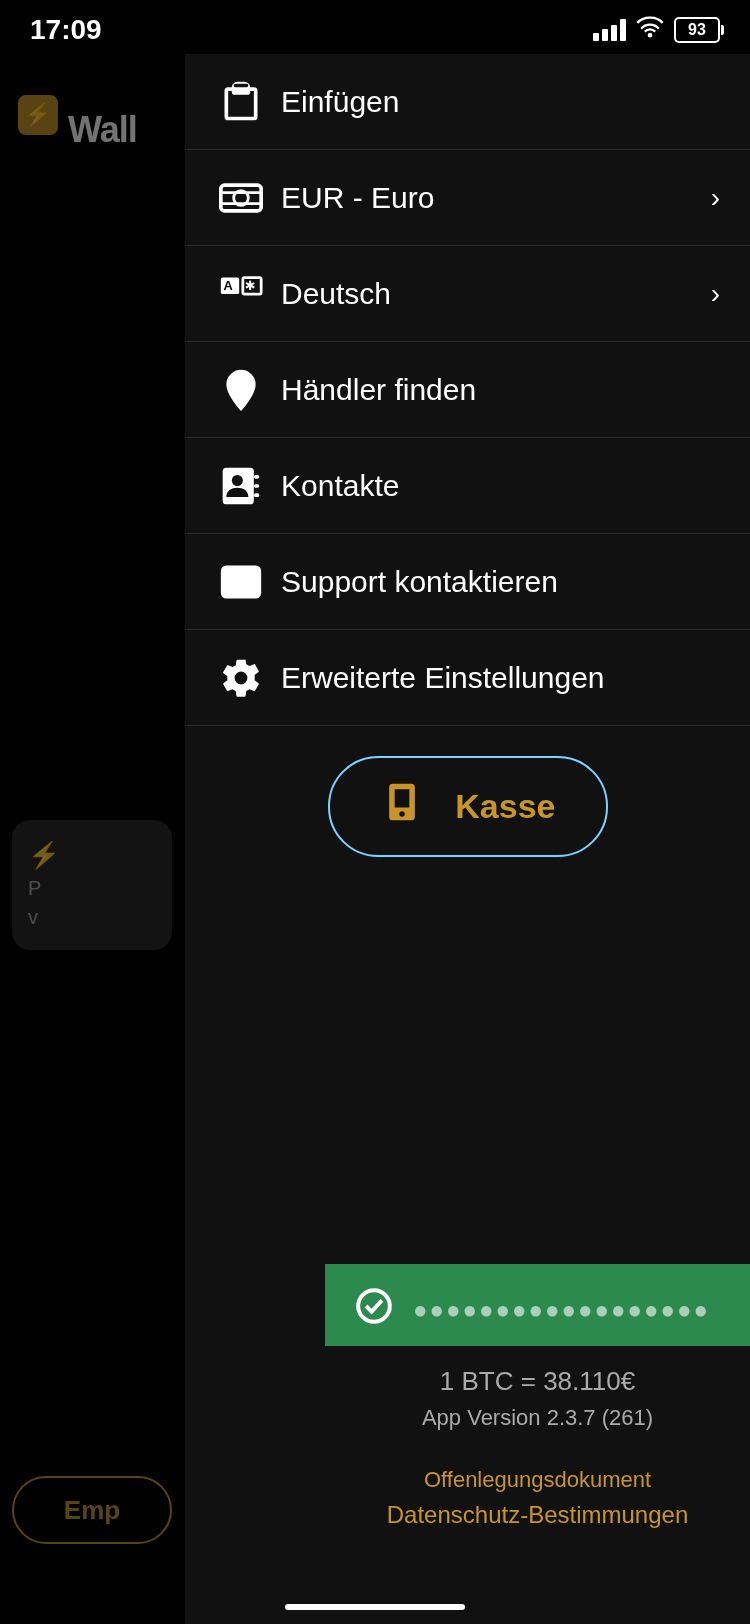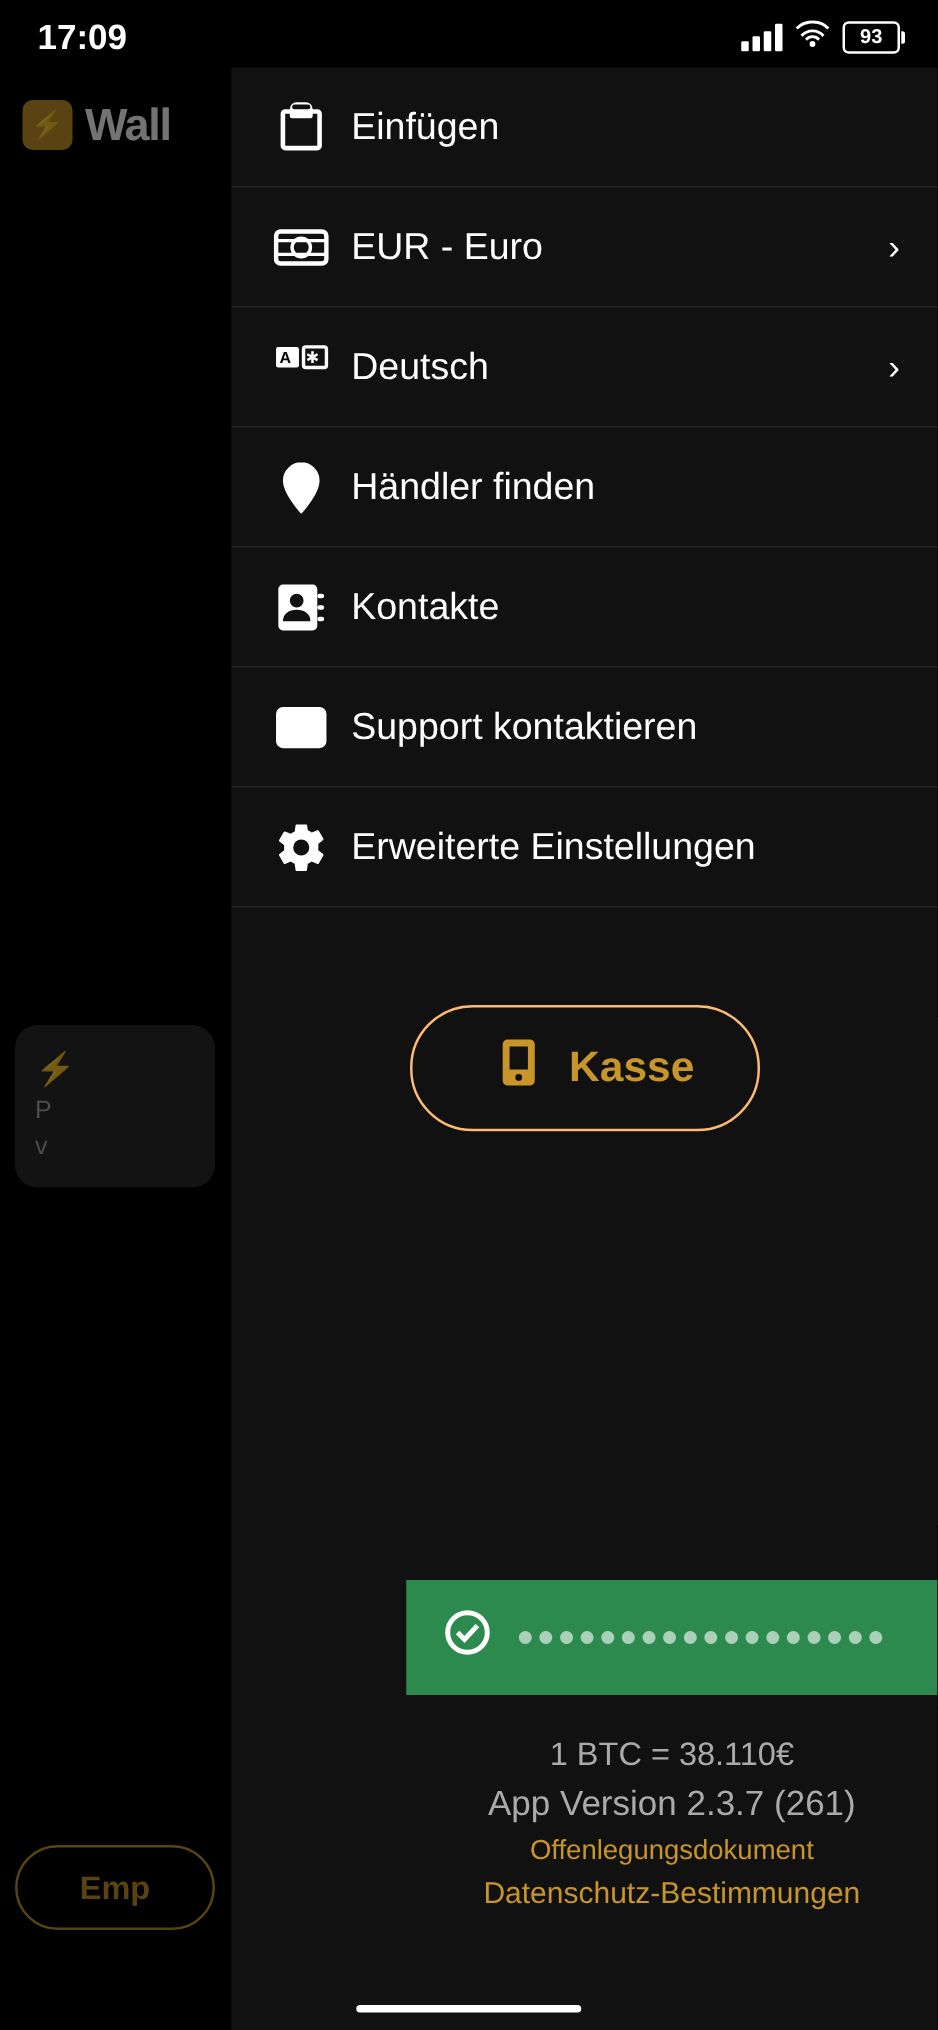--- a/index.html
+++ b/index.html
@@ -106,20 +106,21 @@
       justify-content: center;
       font-size: 22px;
       color: #000;
       font-weight: 900;
     }
     .wallet-title {
       font-size: 36px;
       font-weight: 700;
       color: #fff;
       letter-spacing: -1px;
+      margin-top: 30px;
     }
 
     
     .left-card {
       position: absolute;
       top: 820px;
       left: 12px;
       width: 160px;
       height: 130px;
       background: #2a2a2a;
@@ -223,29 +224,28 @@
     
     .kasse-section {
       display: flex;
       justify-content: center;
       align-items: center;
       padding: 30px 0 10px 0;
     }
     .kasse-button {
       display: flex;
       align-items: center;
-      justify-content: flex-end;
+      justify-content: space-between;
       gap: 18px;
-      border: 2px solid #fdba74;
+      border: 2px solid #7dd3fc;
       border-radius: 50px;
       padding: 22px 50px;
       background: transparent;
       cursor: pointer;
       min-width: 280px;
-      margin-top: 48px;
     }
     .kasse-icon {
       font-size: 36px;
       color: #c8952a;
     }
     .kasse-label {
       font-size: 34px;
       font-weight: 700;
       color: #c8952a;
     }
@@ -288,28 +288,29 @@
       z-index: 10;
       background: #111;
       padding: 20px 0 10px 0;
     }
     .btc-rate {
       font-size: 26px;
       color: #aaa;
       text-align: center;
     }
     .app-version {
-      font-size: 28px;
+      font-size: 22px;
       color: #aaa;
       text-align: center;
     }
     .disclosure-link {
       font-size: 22px;
       color: #c8952a;
       text-align: center;
+      margin-top: 28px;
     }
     .privacy-link {
       font-size: 24px;
       color: #c8952a;
       font-weight: 400;
       text-align: center;
     }
 
     
     .home-indicator {

